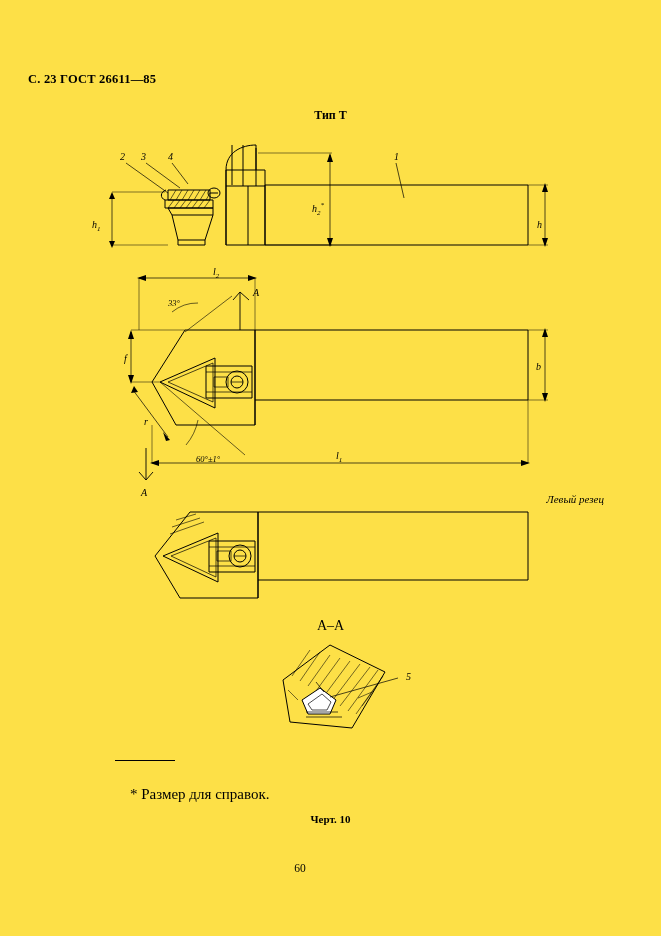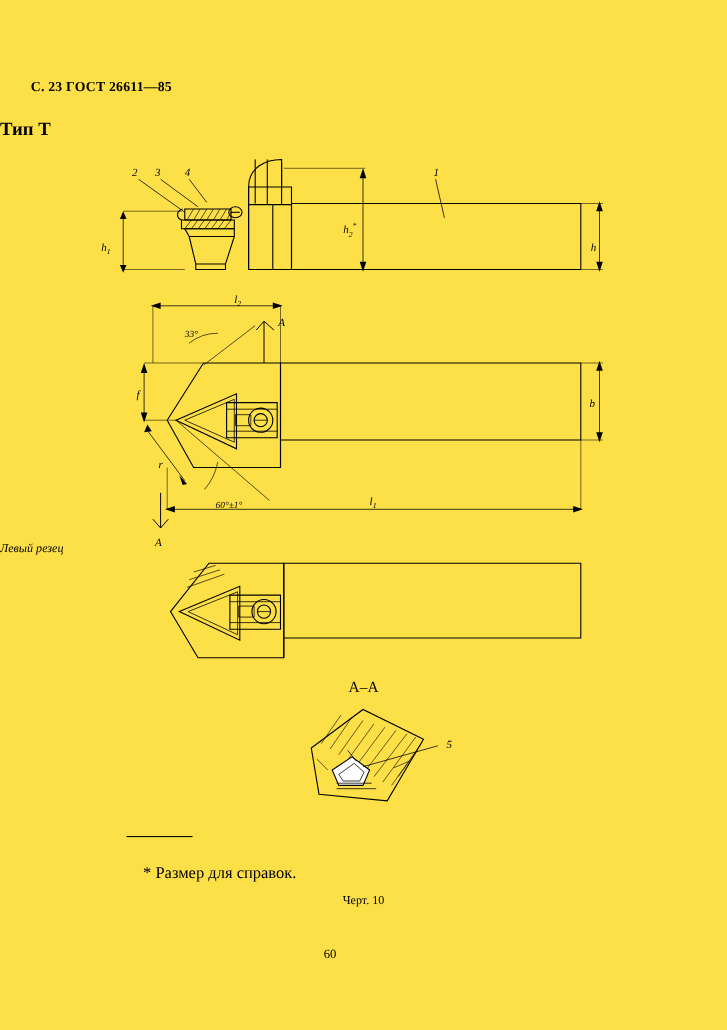--- a/index.html
+++ b/index.html
@@ -29,47 +29,49 @@
     font-size: 12.5px;
     font-weight: bold;
     letter-spacing: 0.2px;
     white-space: nowrap;
   }
   .type-title {
     position: absolute;
     top: 108px;
     left: 0;
     width: 661px;
-    font-size: 17px;
+    text-align: center;
+    font-size: 12px;
     font-weight: bold;
   }
   .left-cutter-label {
     position: absolute;
     top: 493px;
     left: 0;
     width: 604px;
-    text-align: left;
+    text-align: right;
     font-size: 11px;
     font-style: italic;
   }
   .section-label {
     position: absolute;
     top: 618px;
     left: 0;
     width: 661px;
     text-align: center;
     font-size: 14px;
   }
   .fig-caption {
     position: absolute;
     top: 813px;
     left: 0;
     width: 661px;
     text-align: center;
     font-size: 11px;
+    font-weight: bold;
   }
   .page-number {
     position: absolute;
     top: 862px;
     left: 0;
     width: 600px;
     text-align: center;
     font-size: 11.5px;
   }
   .footnote-rule {

